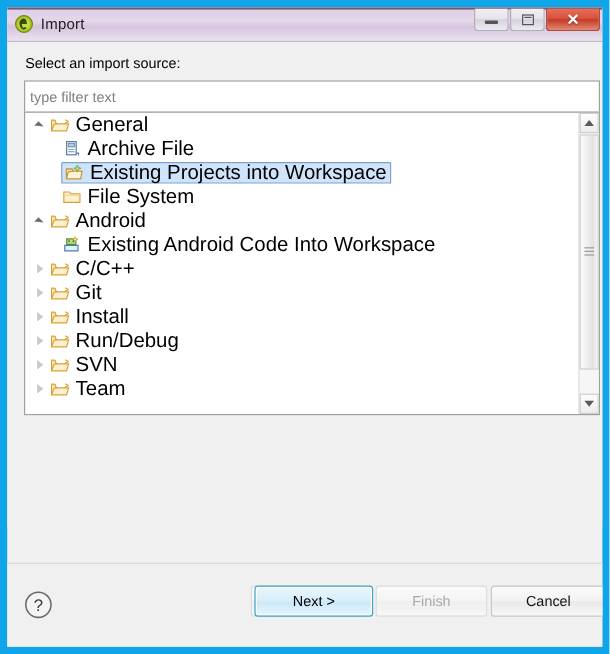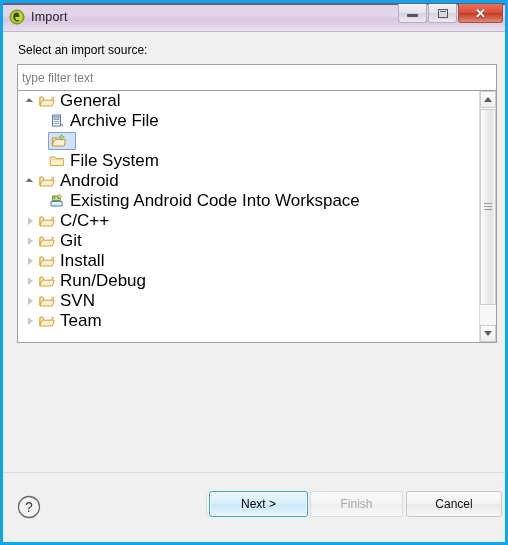--- a/index.html
+++ b/index.html
@@ -15,21 +15,21 @@
     font-size: 12px;
     color: #000;
     -webkit-font-smoothing: antialiased;
   }
 
   #dialog {
     position: relative;
     width: 508px;
     height: 545px;
     box-sizing: border-box;
-    border: 3px solid #0ea5e9;
+    border: 6px solid #0ea5e9;
     background: #f0f0f0;
     overflow: hidden;
   }
 
   
   #titlebar {
     position: relative;
     height: 28px;
     background: linear-gradient(to bottom, #dfd0e4 0%, #e4d7ea 42%, #d7c4df 58%, #e9e2ed 100%);
     border-bottom: 1px solid #c6b6cd;
@@ -424,20 +424,21 @@
           </div>
           <div class="row indent2 selected">
             <span class="sel-box">
               <span class="ticon">
                 <svg width="16" height="16" viewBox="0 0 16 16">
                   <path d="M1.4 5 L6 5 L7 6.6 L14.4 6.6 L13.2 13 L1.4 13 Z" fill="#fdf2d4" stroke="#c8953a" stroke-width="1"></path>
                   <path d="M1.4 5 L1.4 12.6 L3 7 L6.6 6.6 L6 5 Z" fill="#fdf6e3" stroke="#c8953a" stroke-width="1"></path>
                   <path d="M10.4 1.6 L11.4 3.6 L13.4 4.2 L11.4 5 L10.4 7 L9.6 5 L7.6 4.2 L9.6 3.6 Z" fill="#bfe08f" stroke="#6a9b3a" stroke-width=".7"></path>
                 </svg>
               </span>
+              <span class="row-label">Existing Projects into Workspace</span>
             </span>
           </div>
           <div class="row indent2">
             <span class="sel-box">
               <span class="ticon">
                 <svg width="16" height="16" viewBox="0 0 16 16">
                   <path d="M1.2 4 L6 4 L7.2 5.6 L14.6 5.6 L14.6 12.6 L1.2 12.6 Z" fill="#fdf0cd" stroke="#d8a33a" stroke-width="1"></path>
                   <path d="M1.2 6.6 L14.6 6.6" stroke="#edd49a" stroke-width="1"></path>
                 </svg>
               </span>

